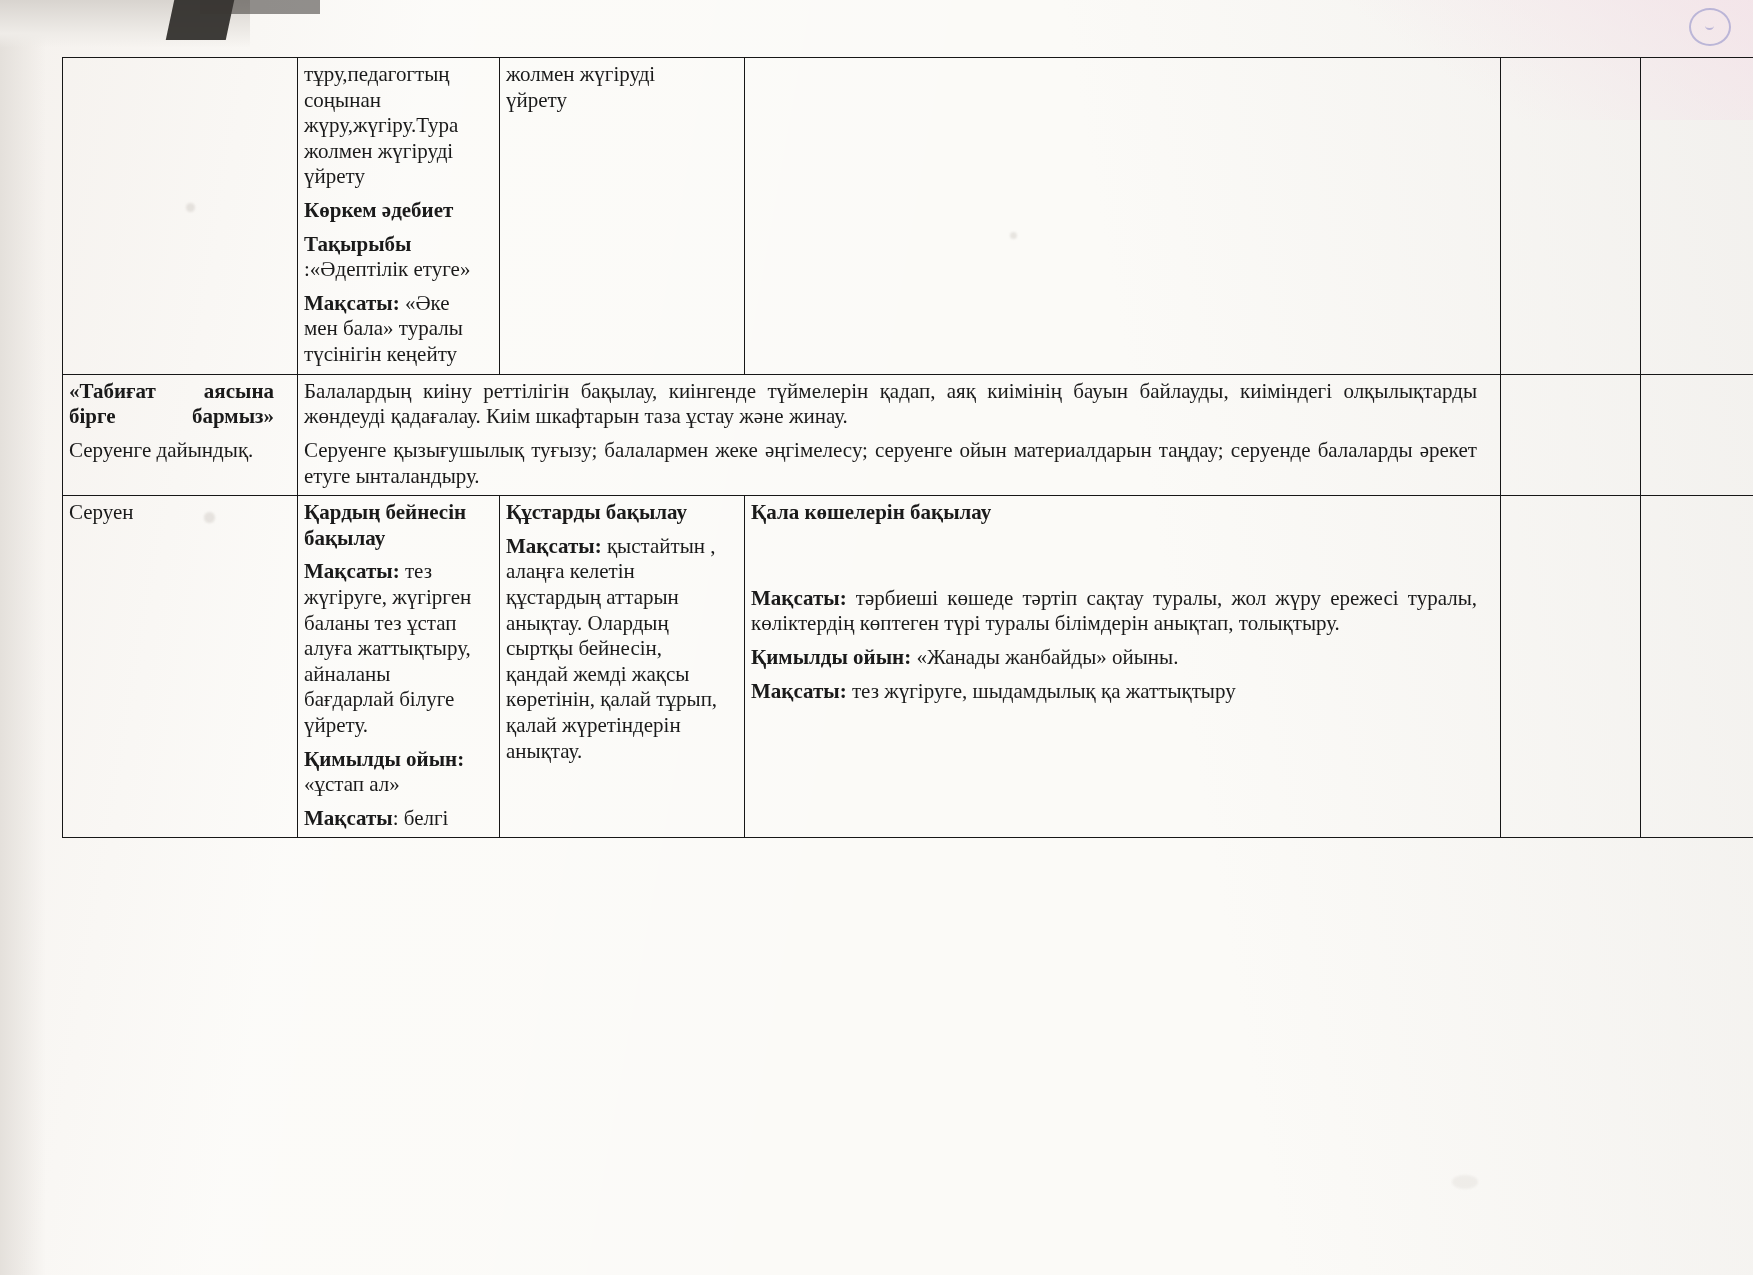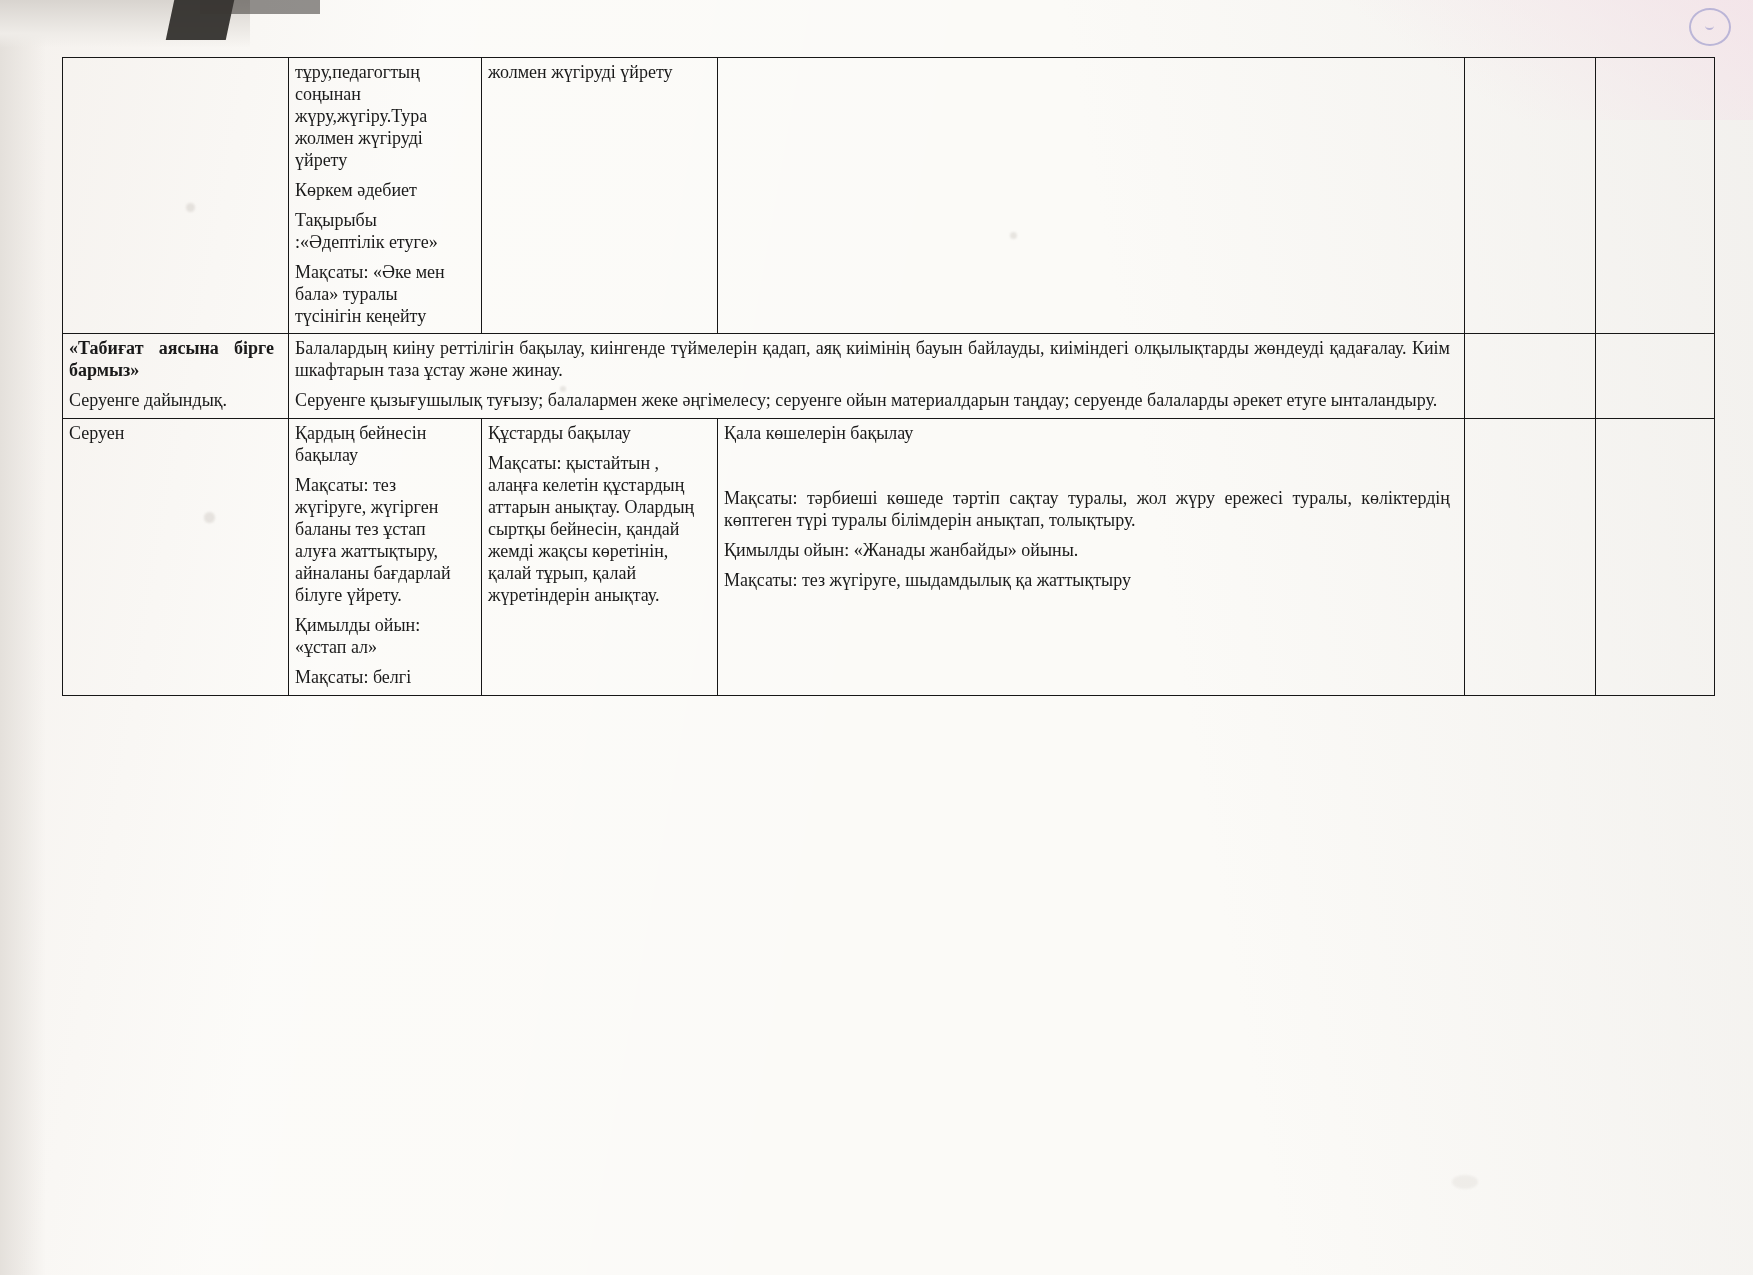--- a/index.html
+++ b/index.html
@@ -102,35 +102,35 @@
     position: absolute;
     left: 62px;
     top: 57px;
     width: 1626px;
     border-collapse: collapse;
     table-layout: fixed;
   }
   .doc-table td {
     border: 1.4px solid #171717;
     vertical-align: top;
-    padding: 4px 14px 6px 6px;
-    font-size: 18px;
+    padding: 4px 23px 6px 6px;
+    font-size: 21px;
     line-height: 1.22;
     word-wrap: break-word;
   }
   td.c1 { width: 205px; margin-left: 10px; }
   td.c2 { width: 172px; }
   td.c3 { width: 215px; }
   td.c4 { width: 726px; }
   td.c5 { width: 110px; }
   td.c6 { width: 98px; }
 
   p { margin: 0 0 8px 0; }
   p:last-child { margin-bottom: 0; }
-  b, .b { font-weight: normal; }
+  b, .b { font-weight: bold; }
 
   .justify { text-align: justify; }
 
   .label-stretch {
     display: block;
     text-align: justify;
     text-align-last: justify;
     font-weight: bold;
   }
 
@@ -205,21 +205,21 @@
         <p><b>Қимылды ойын:</b><span> «ұстап ал»</span></p>
         <p><b>Мақсаты</b><span>: белгі</span></p>
       </td>
 
       <td class="c3 mid-pad">
         <p class="b">Құстарды бақылау</p>
         <p><b>Мақсаты:</b><span> қыстайтын , алаңға келетін құстардың аттарын анықтау. Олардың сыртқы бейнесін, қандай жемді жақсы көретінін, қалай тұрып, қалай жүретіндерін анықтау.</span></p>
       </td>
 
       <td class="c4 mid-pad2">
-        <p class="b" style="margin-bottom:43px;">Қала көшелерін бақылау</p>
+        <p class="b" style="margin-bottom:60px;">Қала көшелерін бақылау</p>
         <p class="justify"><b>Мақсаты:</b><span> тәрбиеші көшеде тәртіп сақтау туралы, жол жүру ережесі туралы, көліктердің көптеген түрі туралы білімдерін анықтап, толықтыру.</span></p>
         <p><b>Қимылды ойын:</b><span> «Жанады жанбайды» ойыны.</span></p>
         <p><b>Мақсаты:</b><span> тез жүгіруге, шыдамдылық қа жаттықтыру</span></p>
       </td>
 
       <td class="c5"></td>
       <td class="c6"></td>
     </tr>
 
   </tbody>

